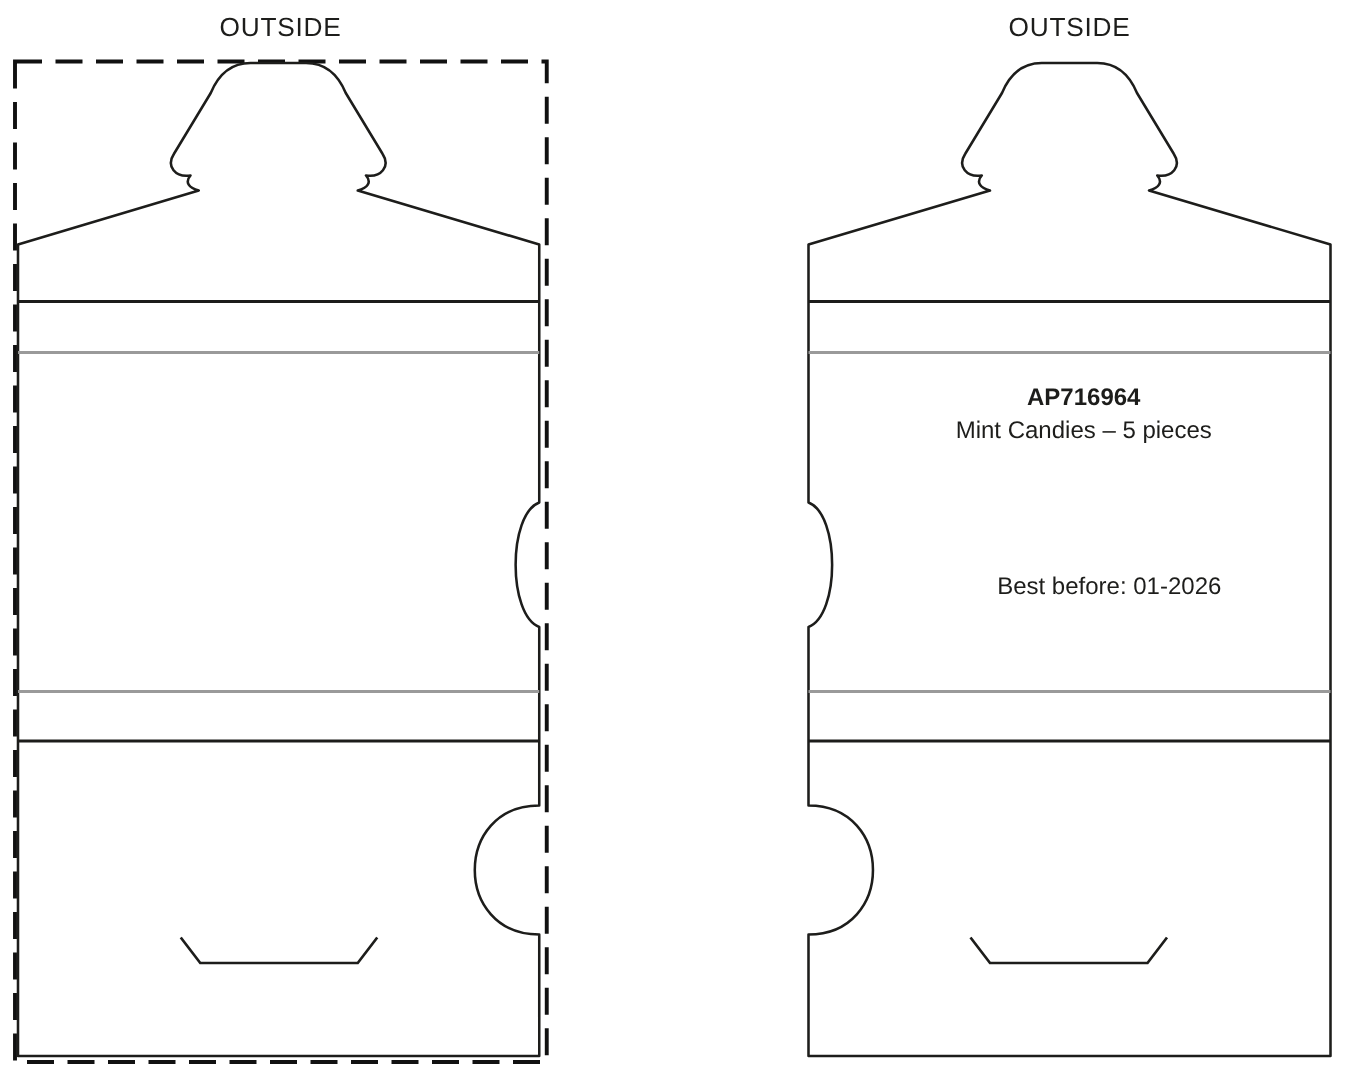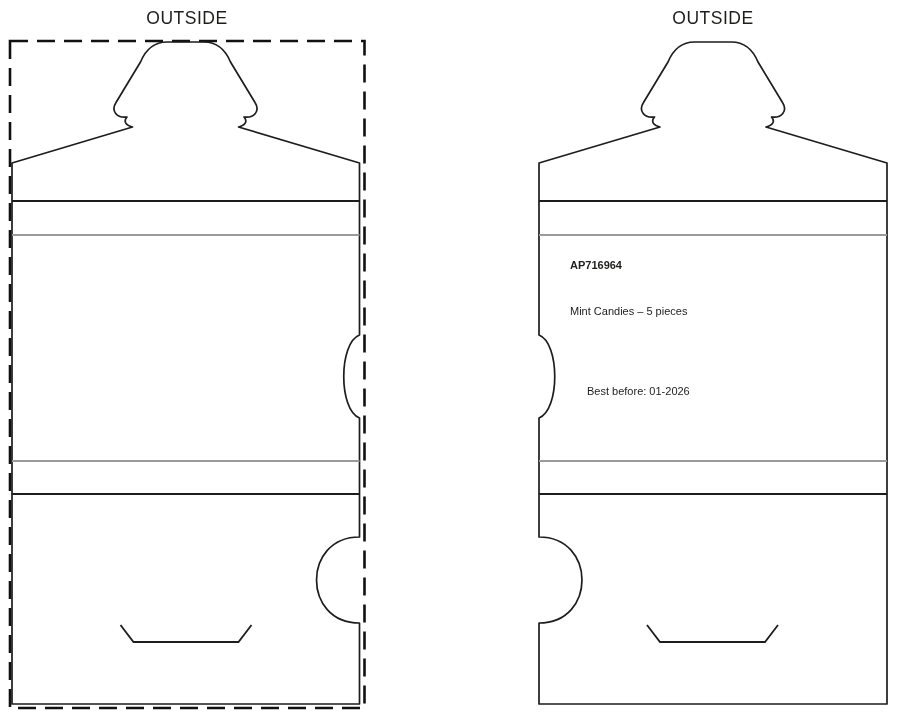--- a/index.html
+++ b/index.html
@@ -29,28 +29,29 @@
   .title-inside  { left: 603px; }
   svg.dielines {
     position: absolute;
     left: 0;
     top: 0;
   }
   .label-text {
     position: absolute;
     left: 570px;
     width: 305px;
-    font-size: 11px;
+    font-size: 16px;
     line-height: 11.5px;
     color: #1d1d1b;
     font-family: "Liberation Sans", sans-serif;
+    text-align: center;
   }
   .label-text.bold { font-weight: bold; }
   .t-code        { top: 260px; }
-  .t-name        { top: 306px; }
+  .t-name        { top: 282px; }
   .t-ingredients { top: 320px; }
   .t-customer    { top: 360px; }
   .t-best        { top: 386px; padding-left: 17px; }
   .t-distributor { top: 402px; }
 </style>
 </head>
 <body>
 
 <div class="sheet">
 

